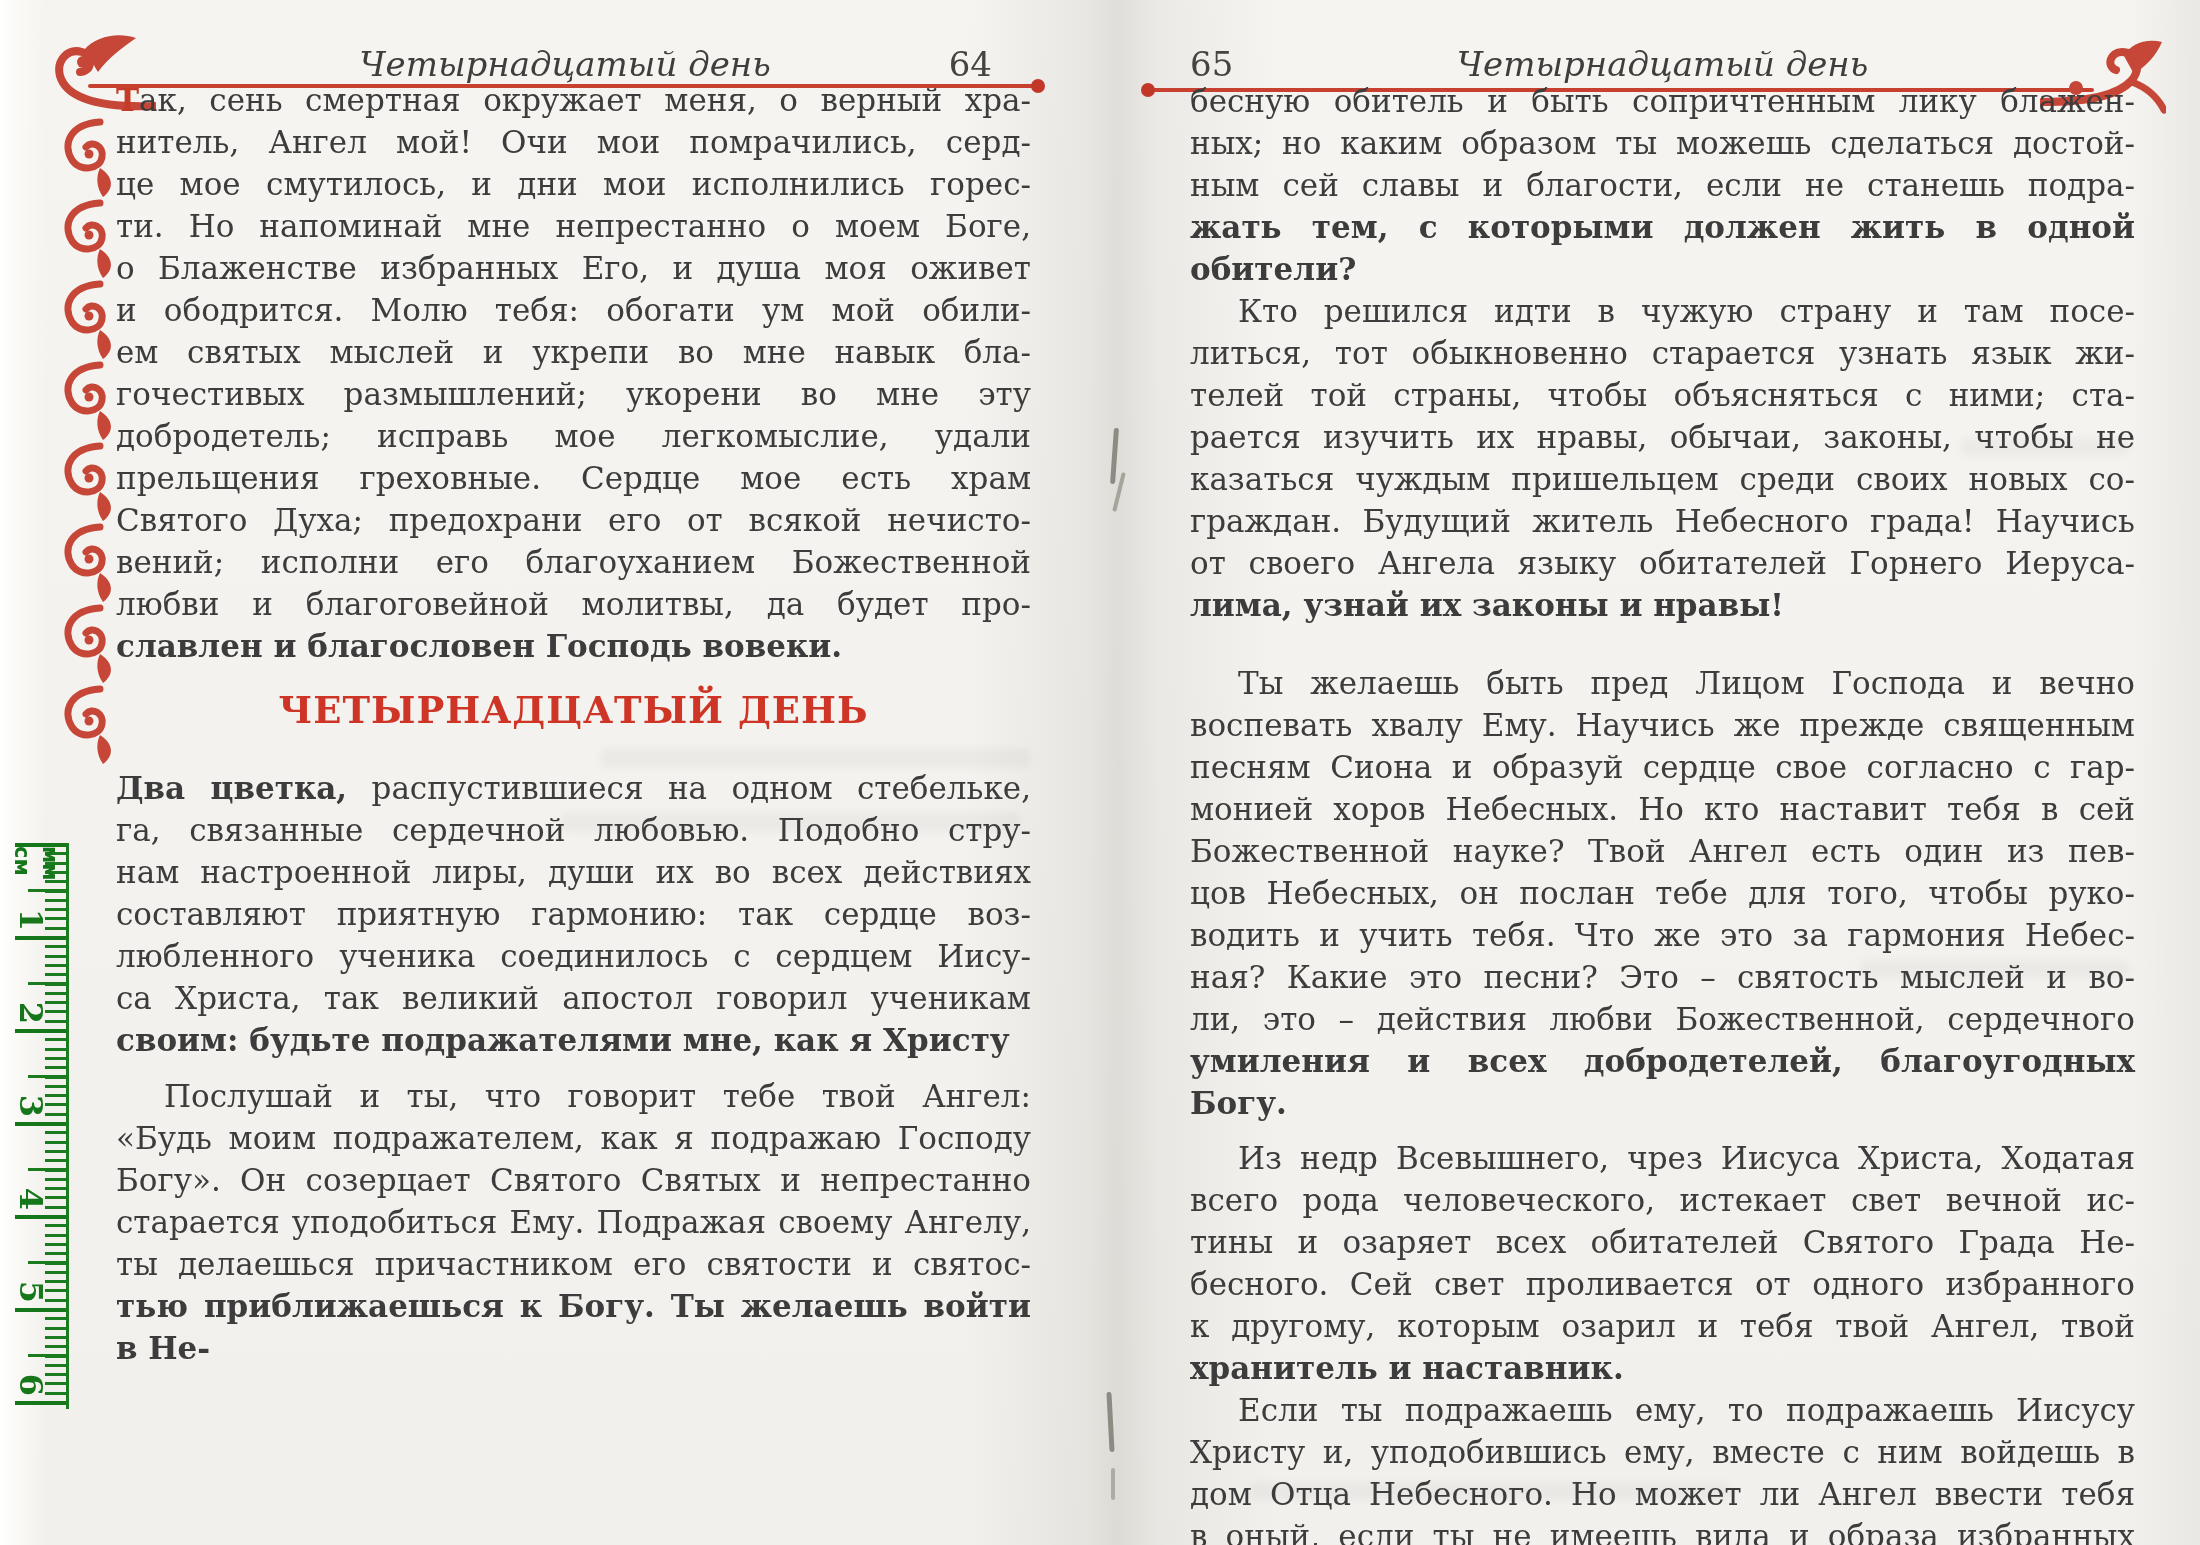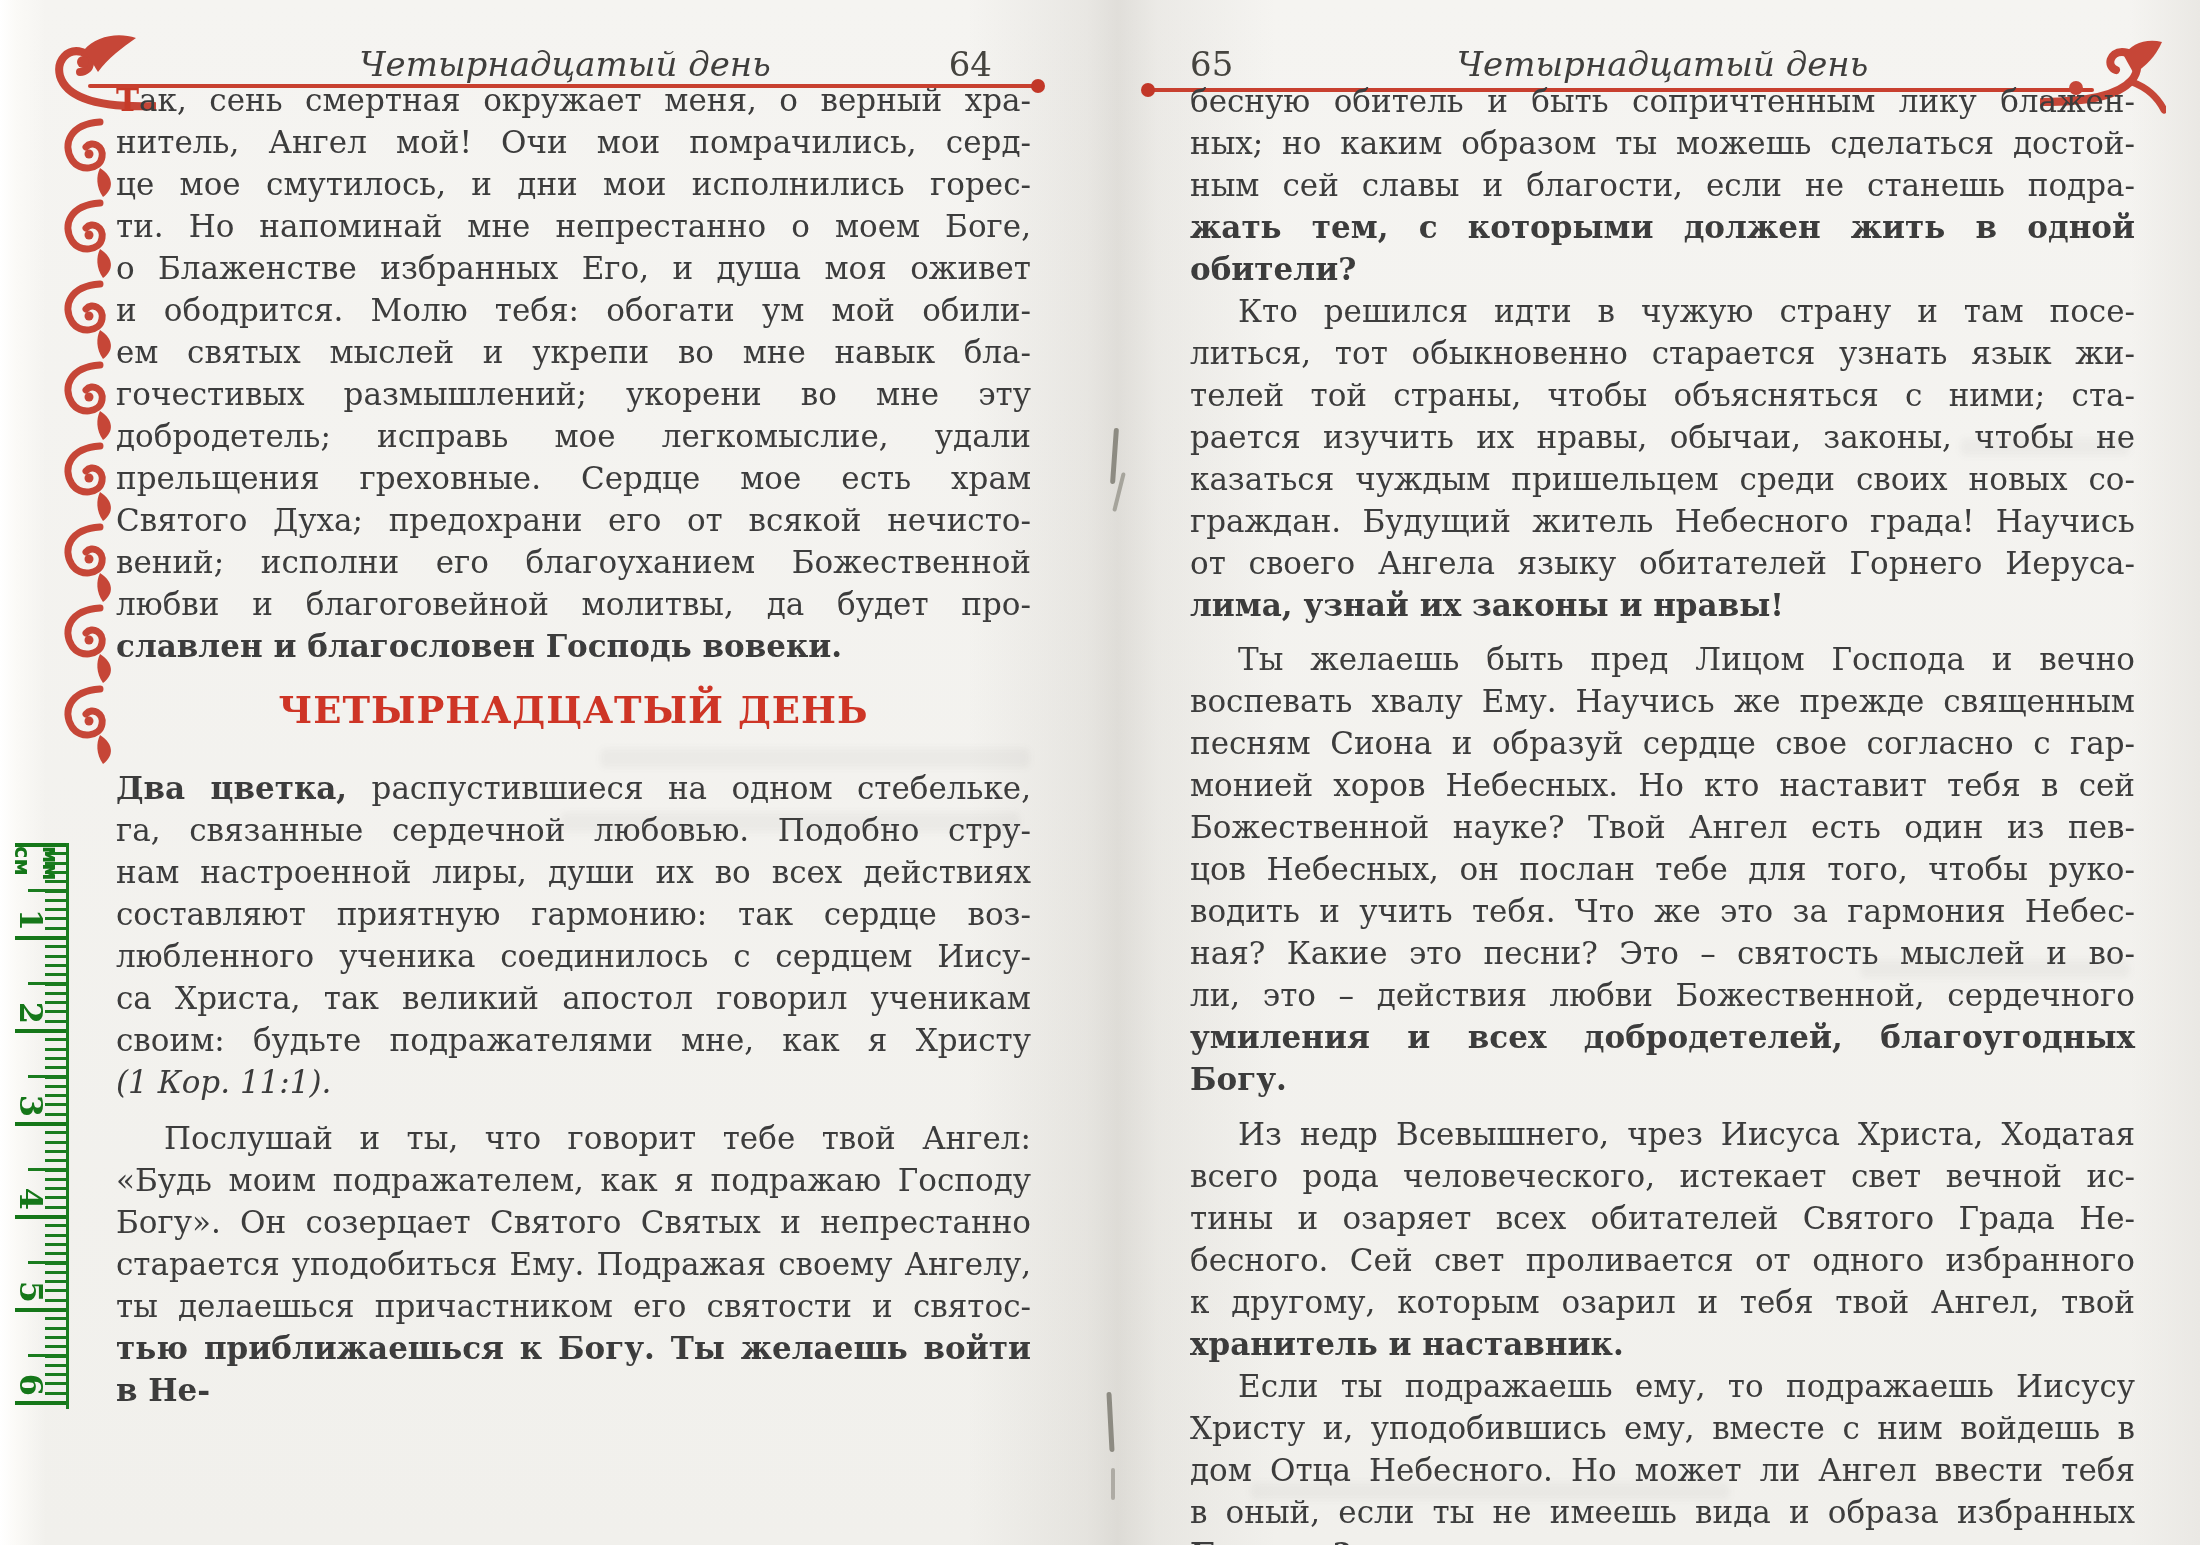--- a/index.html
+++ b/index.html
@@ -114,21 +114,20 @@
   <div class="para p2">
     <div class="tl"><span class="lead-bold" data-bind="left_page.para2_lead">Два цветка,</span> <span data-bind="left_page.para2_first_rest">распустившиеся на одном стебельке,</span></div>
     <div data-bind-lines="left_page.para2_lines">
         <div class="tl">га, связанные сердечной любовью. Подобно стру-</div>
         <div class="tl">нам настроенной лиры, души их во всех действиях</div>
         <div class="tl">составляют приятную гармонию: так сердце воз-</div>
         <div class="tl">любленного ученика соединилось с сердцем Иису-</div>
         <div class="tl">са Христа, так великий апостол говорил ученикам</div>
         <div class="tl">своим: будьте подражателями мне, как я Христу</div>
       </div>
-    <div class="tl cite" data-bind="left_page.para2_cite">(1 Кор. 11:1).</div>
   </div>
   <div class="para indent" style="margin-top:14px;">
     <div data-bind-lines="left_page.para3_lines">
         <div class="tl">Послушай и ты, что говорит тебе твой Ангел:</div>
         <div class="tl">«Будь моим подражателем, как я подражаю Господу</div>
         <div class="tl">Богу». Он созерцает Святого Святых и непрестанно</div>
         <div class="tl">старается уподобиться Ему. Подражая своему Ангелу,</div>
         <div class="tl">ты делаешься причастником его святости и святос-</div>
         <div class="tl">тью приближаешься к Богу. Ты желаешь войти в Не-</div>
       </div>
@@ -149,21 +148,21 @@
         <div class="tl">Кто решился идти в чужую страну и там посе-</div>
         <div class="tl">литься, тот обыкновенно старается узнать язык жи-</div>
         <div class="tl">телей той страны, чтобы объясняться с ними; ста-</div>
         <div class="tl">рается изучить их нравы, обычаи, законы, чтобы не</div>
         <div class="tl">казаться чуждым пришельцем среди своих новых со-</div>
         <div class="tl">граждан. Будущий житель Небесного града! Научись</div>
         <div class="tl">от своего Ангела языку обитателей Горнего Иеруса-</div>
         <div class="tl">лима, узнай их законы и нравы!</div>
       </div>
   </div>
-  <div class="para indent" style="margin-top:12px;">
+  <div class="para indent" style="margin-top:36px;">
     <div data-bind-lines="right_page.paraC_lines">
         <div class="tl">Ты желаешь быть пред Лицом Господа и вечно</div>
         <div class="tl">воспевать хвалу Ему. Научись же прежде священным</div>
         <div class="tl">песням Сиона и образуй сердце свое согласно с гар-</div>
         <div class="tl">монией хоров Небесных. Но кто наставит тебя в сей</div>
         <div class="tl">Божественной науке? Твой Ангел есть один из пев-</div>
         <div class="tl">цов Небесных, он послан тебе для того, чтобы руко-</div>
         <div class="tl">водить и учить тебя. Что же это за гармония Небес-</div>
         <div class="tl">ная? Какие это песни? Это – святость мыслей и во-</div>
         <div class="tl">ли, это – действия любви Божественной, сердечного</div>

